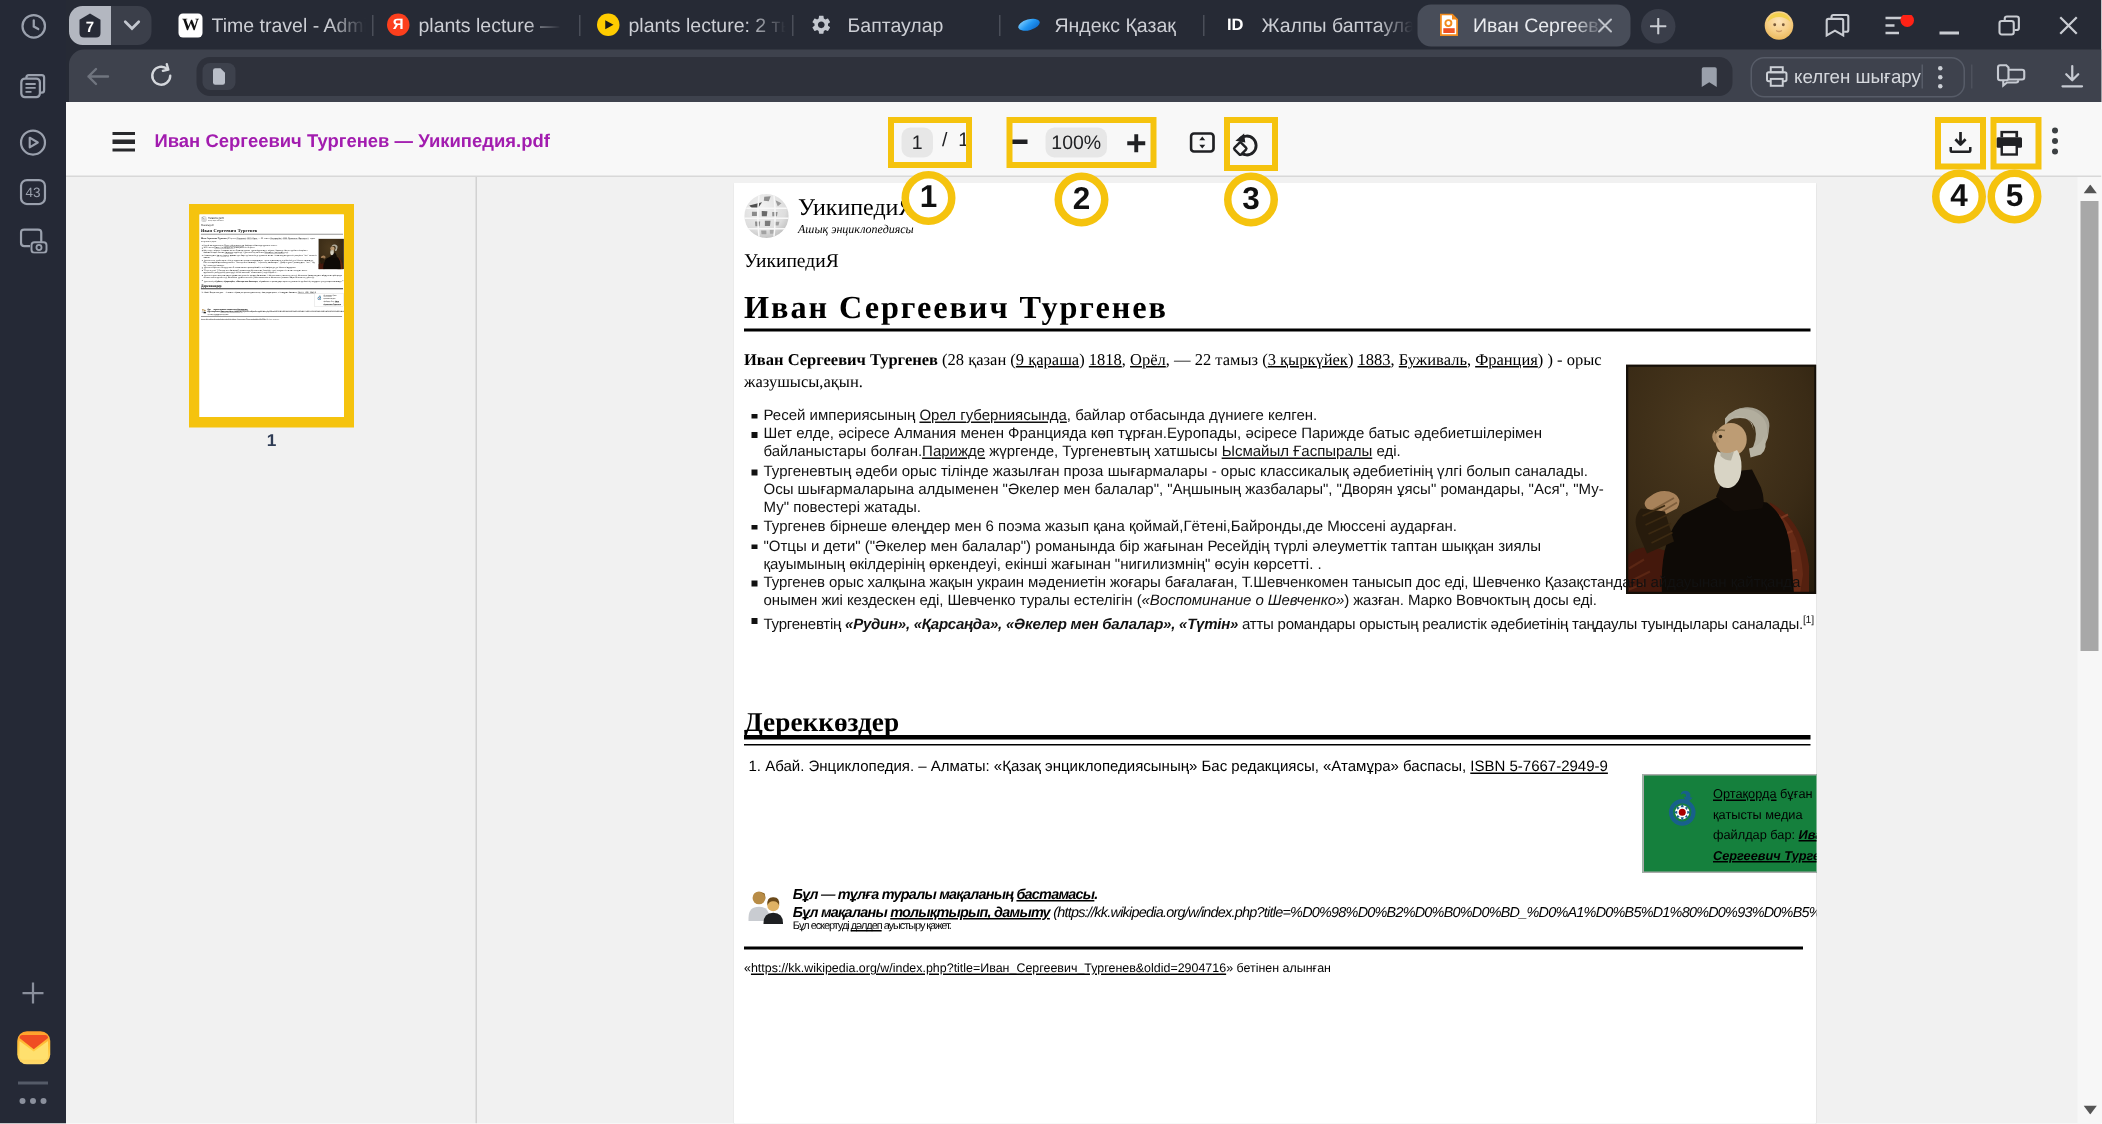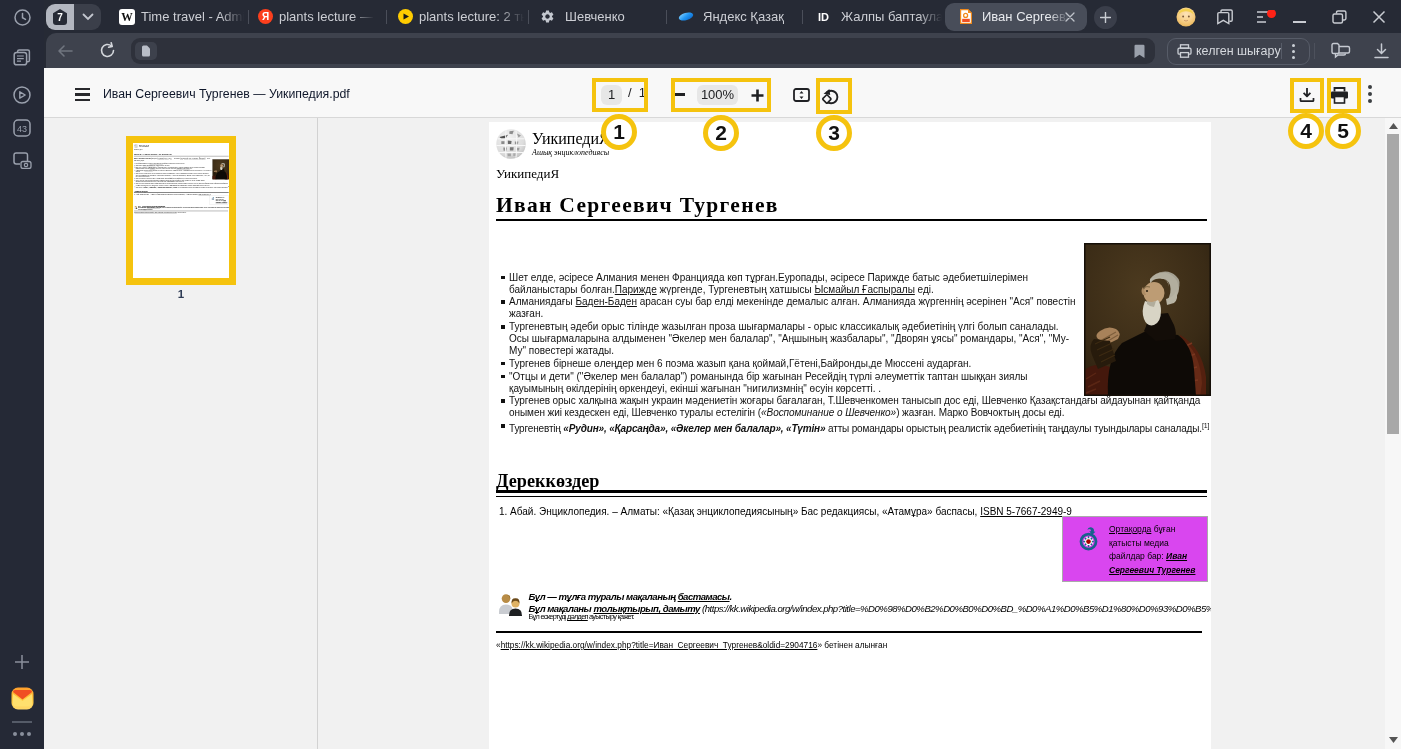--- a/index.html
+++ b/index.html
@@ -62,20 +62,23 @@
           <path d="M12.4 25.6 H15.9 V28.2 H12.7 Z" fill="#a2a2a2"></path>
           <path d="M18.2 25.2 H21.4 L20.8 27.9 H18.3 Z" fill="#ababab"></path>
         </g>
         <path d="M2.5 10.8 H29.5 M1.4 17.5 H30.6 M3.5 24.5 H28.5 M11 2.2 Q9.5 16 11 29.8 M21 2.2 Q22.5 16 21 29.8" stroke="#f8f8f8" stroke-width="1" fill="none"></path>
       </svg>
   <div class="abs" style="left:43px;top:8px;font-size:16px">УикипедиЯ</div>
   <div class="abs" style="left:43px;top:26px;font-size:8px;font-style:italic">Ашық энциклопедиясы</div>
   <div class="abs" style="left:7px;top:44px;font-size:13px">УикипедиЯ</div>
   <div class="abs" style="left:7px;top:71px;font-size:21.5px;font-weight:bold;letter-spacing:1.3px">Иван Сергеевич Тургенев</div>
   <div class="abs" style="left:7px;top:97px;width:711px;height:2px;background:#000"></div>
+  <div class="abs" style="left:7px;top:111px;font-size:11px;line-height:14.5px;white-space:nowrap">
+    <b>Иван Сергеевич Тургенев</b> (28 қазан (<span class="u">9 қараша</span>) <span class="u">1818</span>, <span class="u">Орёл</span>, — 22 тамыз (<span class="u">3 қыркүйек</span>) <span class="u">1883</span>, <span class="u">Буживаль</span>, <span class="u">Франция</span>) ) - орыс<br>жазушысы,ақын.
+  </div>
 
   <svg class="abs" style="left:595px;top:121px" width="127" height="153" viewBox="0 0 127 153">
         <defs>
 <radialGradient id="pbg" cx="0.45" cy="0.3" r="0.95">
             <stop offset="0" stop-color="#4c3a1f"></stop>
             <stop offset="0.55" stop-color="#3a2b16"></stop>
             <stop offset="1" stop-color="#211709"></stop>
           </radialGradient>
 </defs>
 <rect width="127" height="153" fill="url(#pbg)"></rect>
@@ -97,34 +100,34 @@
 <circle cx="63" cy="48" r="1.1" fill="#2e2414"></circle>
 <path d="M60 44.5 Q63 43 66 44" stroke="#7e6844" stroke-width="1" fill="none"></path>
 <path d="M14 96 Q10 92 16 88 Q24 82 32 86 Q38 90 34 96 L24 101 Z" fill="#a8825a"></path>
 <path d="M16 98 L32 89 M19 101 L34 92" stroke="#7e5e3c" stroke-width="1.1"></path>
 <path d="M10 96 Q4 102 8 112 L14 126 L32 118 L26 98 Z" fill="#271b0c"></path>
 <path d="M11 101 L26 94 M13 107 L28 100 M15 113 L30 106 M17 119 L31 112" stroke="#3c2a12" stroke-width="1.2"></path>
 <rect x="0.75" y="0.75" width="125.5" height="151.5" fill="none" stroke="#150f08" stroke-width="1.5"></rect>
 </svg>
 
   <ul class="blist abs" style="left:7px;top:149.5px">
+    <li>Ресей империясының <span class="u">Орел губерниясында</span>, байлар отбасында дүниеге келген.</li>
     <li>Шет елде, әсіресе Алмания менен Францияда көп тұрған.Еуропады, әсіресе Парижде батыс әдебиетшілерімен<br>байланыстары болған.<span class="u">Парижде</span> жүргенде, Тургеневтың хатшысы <span class="u">Ысмайыл Ғаспыралы</span> еді.</li>
-    <li>Алманиядағы <span class="u">Баден-Баден</span> арасан суы бар елді мекенінде демалыс алған. Алманияда жүргеннің әсерінен "Ася" повестін<br>жазған.</li>
     <li>Тургеневтың әдеби орыс тілінде жазылған проза шығармалары - орыс классикалық әдебиетінің үлгі болып саналады.<br>Осы шығармаларына алдыменен "Әкелер мен балалар", "Аңшының жазбалары", "Дворян ұясы" романдары, "Ася", "Му-<br>Му" повестері жатады.</li>
     <li>Тургенев бірнеше өлеңдер мен 6 поэма жазып қана қоймай,Гётені,Байронды,де Мюссені аударған.</li>
     <li>"Отцы и дети" ("Әкелер мен балалар") романында бір жағынан Ресейдің түрлі әлеуметтік таптан шыққан зиялы<br>қауымының өкілдерінің өркендеуі, екінші жағынан "нигилизмнің" өсуін көрсетті. .</li>
     <li style="letter-spacing:-0.06px">Тургенев орыс халқына жақын украин мәдениетін жоғары бағалаған, Т.Шевченкомен танысып дос еді, Шевченко Қазақстандағы айдауынан қайтқанда<br>онымен жиі кездескен еді, Шевченко туралы естелігін (<i>«Воспоминание о Шевченко»</i>) жазған. Марко Вовчоктың досы еді.</li>
     <li style="letter-spacing:-0.16px">Тургеневтің <b><i>«Рудин», «Қарсаңда», «Әкелер мен балалар», «Түтін»</i></b> атты романдары орыстың реалистік әдебиетінің таңдаулы туындылары саналады.<sup style="font-size:7px">[1]</sup></li>
   </ul>
   <div class="abs" style="left:7px;top:349px;font-size:18.2px;font-weight:bold">Дереккөздер</div>
   <div class="abs" style="left:7px;top:368px;width:711px;height:2.5px;background:#000"></div>
   <div class="abs" style="left:7px;top:374px;width:711px;height:1.2px;background:#000"></div>
   <div class="abs sans" style="left:10px;top:384px;font-size:10px;white-space:nowrap">1. Абай. Энциклопедия. – Алматы: «Қазақ энциклопедиясының» Бас редакциясы, «Атамұра» баспасы, <span class="u">ISBN 5-7667-2949-9</span></div>
 
-  <div class="abs" style="left:573px;top:394px;width:144px;height:64px;border:1px solid #aaa;background:#d946ef">
+  <div class="abs" style="left:606px;top:394px;width:144px;height:64px;border:1px solid #aaa;background:#15803d">
     <svg class="abs" style="left:14px;top:9px" width="23" height="25" viewBox="0 0 40 45">
           <g fill="#18608c">
             <path d="M20 44 A16 16 0 0 1 20 12 A16 16 0 0 1 20 44 Z M20 17 A11 11 0 0 0 20 39 A11 11 0 0 0 20 17 Z" fill-rule="evenodd"></path>
             <path d="M18 7 Q19 1 26 2.5 Q31 4.5 29.5 10 L32.5 10.5 L26 16.5 L21.5 9 L24.5 9.5 Q25 5.5 21 5.5 Z"></path>
             <circle cx="20" cy="28" r="8.5" fill="#fff"></circle>
           </g>
           <circle cx="20" cy="28" r="4.2" fill="#a00"></circle>
           <g fill="#18608c">
             <path d="M20 17.5 L22 22 H18 Z"></path>
             <path d="M20 38.5 L18 34 H22 Z"></path>
@@ -306,21 +309,21 @@
   <div class="abs tsep" style="left:342px"></div>
   <div class="abs" style="left:354px;top:9px;width:15px;height:15px;background:#fc0;border-radius:50%"></div>
   <svg class="abs" style="left:358px;top:13px" width="8" height="8" viewBox="0 0 8 8">
       <path d="M1.5 0.5 L7 3.5 L1.5 6.5 Z" fill="#1a1a1a"></path>
     </svg>
   <div class="abs tabtxt fade" style="left:375px;top:0;width:106px">plants lecture: 2 ты</div>
   <div class="abs tsep" style="left:484px"></div>
   <svg class="abs" style="left:496px;top:9px" width="15" height="15" viewBox="0 0 24 24">
       <path fill="#c3c7cf" d="M19.14,12.94c0.04-0.3,0.06-0.61,0.06-0.94c0-0.32-0.02-0.64-0.07-0.94l2.03-1.58c0.18-0.14,0.23-0.41,0.12-0.61 l-1.92-3.32c-0.12-0.22-0.37-0.29-0.59-0.22l-2.39,0.96c-0.5-0.38-1.03-0.7-1.62-0.94L14.4,2.81c-0.04-0.24-0.24-0.41-0.48-0.41 h-3.84c-0.24,0-0.43,0.17-0.47,0.41L9.25,5.35C8.66,5.59,8.12,5.92,7.63,6.29L5.24,5.33c-0.22-0.08-0.47,0-0.59,0.22L2.74,8.87 C2.62,9.08,2.66,9.34,2.86,9.48l2.03,1.58C4.84,11.36,4.8,11.69,4.8,12s0.02,0.64,0.07,0.94l-2.03,1.58 c-0.18,0.14-0.23,0.41-0.12,0.61l1.92,3.32c0.12,0.22,0.37,0.29,0.59,0.22l2.39-0.96c0.5,0.38,1.03,0.7,1.62,0.94l0.36,2.54 c0.05,0.24,0.24,0.41,0.48,0.41h3.84c0.24,0,0.44-0.17,0.47-0.41l0.36-2.54c0.59-0.24,1.13-0.56,1.62-0.94l2.39,0.96 c0.22,0.08,0.47,0,0.59-0.22l1.92-3.32c0.12-0.22,0.07-0.47-0.12-0.61L19.14,12.94z M12,15.6c-1.98,0-3.6-1.62-3.6-3.6 s1.62-3.6,3.6-3.6s3.6,1.62,3.6,3.6S13.98,15.6,12,15.6z"></path>
     </svg>
-  <div class="abs tabtxt" style="left:521px;top:0">Шевченко</div>
+  <div class="abs tabtxt" style="left:521px;top:0">Баптаулар</div>
   <div class="abs tsep" style="left:622px"></div>
   <svg class="abs" style="left:634px;top:10px" width="16" height="13" viewBox="0 0 16 13">
       <defs>
         <linearGradient id="dsk" x1="0" y1="0" x2="1" y2="1">
           <stop offset="0" stop-color="#8ed6ff"></stop>
           <stop offset="0.5" stop-color="#2196f3"></stop>
           <stop offset="1" stop-color="#0b62c4"></stop>
         </linearGradient>
       </defs>
       <ellipse cx="8" cy="6.5" rx="7.4" ry="3.6" fill="url(#dsk)" transform="rotate(-16 8 6.5)"></ellipse>
@@ -408,21 +411,21 @@
       <path d="M9 4.5 H18 Q19.5 4.5 19.5 6 V9.5 Q19.5 11 18 11 H9" fill="none" stroke="#c6cad2" stroke-width="1.4"></path>
     </svg>
   <svg class="abs" style="left:1327px;top:10px" width="17" height="16" viewBox="0 0 17 16">
       <path d="M8.5 1 V10 M4.5 6.5 L8.5 10.5 L12.5 6.5 M2 14.5 H15" fill="none" stroke="#c6cad2" stroke-width="1.5" stroke-linecap="round" stroke-linejoin="round"></path>
     </svg>
 </div>
 <div class="abs" id="toolbar">
   <div class="abs" style="left:31px;top:19.5px;width:14.5px;height:2.5px;background:#28292c"></div>
   <div class="abs" style="left:31px;top:25px;width:14.5px;height:2.5px;background:#28292c"></div>
   <div class="abs" style="left:31px;top:30.5px;width:14.5px;height:2.5px;background:#28292c"></div>
-  <div class="abs" style="left:59px;top:2px;font-size:12.3px;font-weight:normal;color:#0f172a;line-height:49px">Иван Сергеевич Тургенев — Уикипедия.pdf</div>
+  <div class="abs" style="left:59px;top:2px;font-size:12.3px;font-weight:bold;color:#a21caf;line-height:49px">Иван Сергеевич Тургенев — Уикипедия.pdf</div>
   <div class="abs graybox" style="left:557px;top:17px;width:21px;height:20px;font-size:13px;line-height:20px">1</div>
   <div class="abs" style="left:584px;top:0;font-size:13px;color:#202124;line-height:49px">/&nbsp;&nbsp;1</div>
   <div class="abs" style="left:630px;top:25px;width:11px;height:3px;background:#202124"></div>
   <div class="abs graybox" style="left:653px;top:17px;width:41px;height:20px;font-size:13px;line-height:20px">100%</div>
   <svg class="abs" style="left:707px;top:21px" width="13" height="13" viewBox="0 0 13 13">
       <path d="M6.5 0.5 V12.5 M0.5 6.5 H12.5" stroke="#202124" stroke-width="2.6"></path>
     </svg>
   <svg class="abs" style="left:749px;top:20px" width="17" height="14" viewBox="0 0 17 14">
       <rect x="1" y="1" width="15" height="12" rx="2" fill="none" stroke="#202124" stroke-width="1.8"></rect>
       <path d="M8.5 3 L10.5 5.5 H6.5 Z M8.5 11 L6.5 8.5 H10.5 Z" fill="#202124"></path>

